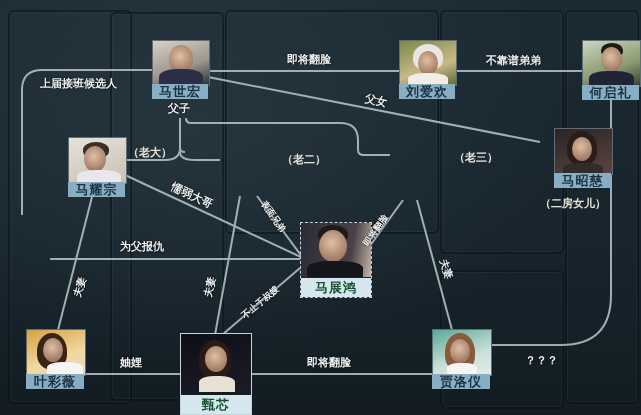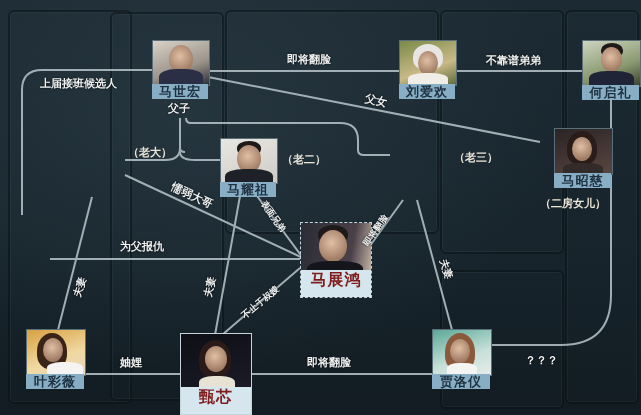--- a/index.html
+++ b/index.html
@@ -39,21 +39,21 @@
   .photo .body {
     position: absolute; border-radius: 40% 40% 0 0;
     background: #23262e;
   }
   .name {
     position: absolute; left: 0; bottom: 0; width: 100%;
     background: #87aec4; color: #1d3140;
     text-align: center; font-size: 13px; line-height: 15px; height: 15px;
     font-weight: bold; letter-spacing: 1px;
   }
-  .name.light { background: #d5e6ee; color: #7f1d1d; font-size: 16px; height: 27px; line-height: 19px; }
+  .name.light { background: #d5e6ee; color: #14532d; font-size: 13px; height: 19px; line-height: 19px; }
   .lbl {
     position: absolute; color: #f0f2f2; font-size: 11px; white-space: nowrap;
     font-weight: bold; text-shadow: 0 0 2px #000;
   }
   .note {
     position: absolute; color: #e8e4d6; font-size: 11px; white-space: nowrap; font-weight: bold;
   }
 </style>
 </head>
 <body>
@@ -127,30 +127,30 @@
 
   <div class="node" style="left:582px;top:40px;width:57px;height:60px;">
     <div class="photo" style="width:57px;height:45px;background:linear-gradient(160deg,#cdd4c0,#8a9a70 60%,#3a4030);">
       <div class="hair" style="left:18px;top:2px;width:22px;height:14px;"></div>
       <div class="head" style="left:18px;top:6px;width:21px;height:25px;"></div>
       <div class="body" style="left:6px;top:30px;width:45px;height:18px;background:#1f2436;"></div>
     </div>
     <div class="name">何启礼</div>
   </div>
 
+  <div class="node" style="left:68px;top:137px;width:57px;height:60px;">
+    <div class="photo" style="width:57px;height:45px;background:linear-gradient(160deg,#e6e2da,#c7c1b6);">
+      <div class="hair" style="left:14px;top:4px;width:26px;height:16px;background:#3a2e28;"></div>
+      <div class="head" style="left:15px;top:8px;width:22px;height:26px;"></div>
+      <div class="body" style="left:8px;top:32px;width:44px;height:16px;background:#e8e8ec;"></div>
+    </div>
+    <div class="name">马耀宗</div>
+  </div>
   <div class="note" style="left:128px;top:145px;">（老大）</div>
 
-  <div class="node" style="left:220px;top:138px;width:56px;height:59px;">
-    <div class="photo" style="width:56px;height:44px;background:linear-gradient(160deg,#e8e6e2,#cfccc6);">
-      <div class="hair" style="left:16px;top:2px;width:24px;height:14px;"></div>
-      <div class="head" style="left:16px;top:6px;width:24px;height:28px;"></div>
-      <div class="body" style="left:4px;top:30px;width:48px;height:18px;background:#1e2228;"></div>
-    </div>
-    <div class="name">马耀祖</div>
-  </div>
   <div class="note" style="left:282px;top:152px;">（老二）</div>
 
   <div class="note" style="left:454px;top:150px;">（老三）</div>
 
   <div class="node" style="left:538px;top:128px;width:57px;height:60px;margin-left:16px;">
     <div class="photo" style="width:57px;height:45px;background:linear-gradient(160deg,#2a2426,#5a4640);">
       <div class="hair" style="left:12px;top:2px;width:30px;height:34px;background:#2a1c18;"></div>
       <div class="head" style="left:17px;top:8px;width:20px;height:24px;"></div>
       <div class="body" style="left:8px;top:34px;width:40px;height:12px;background:#332a2a;"></div>
     </div>

